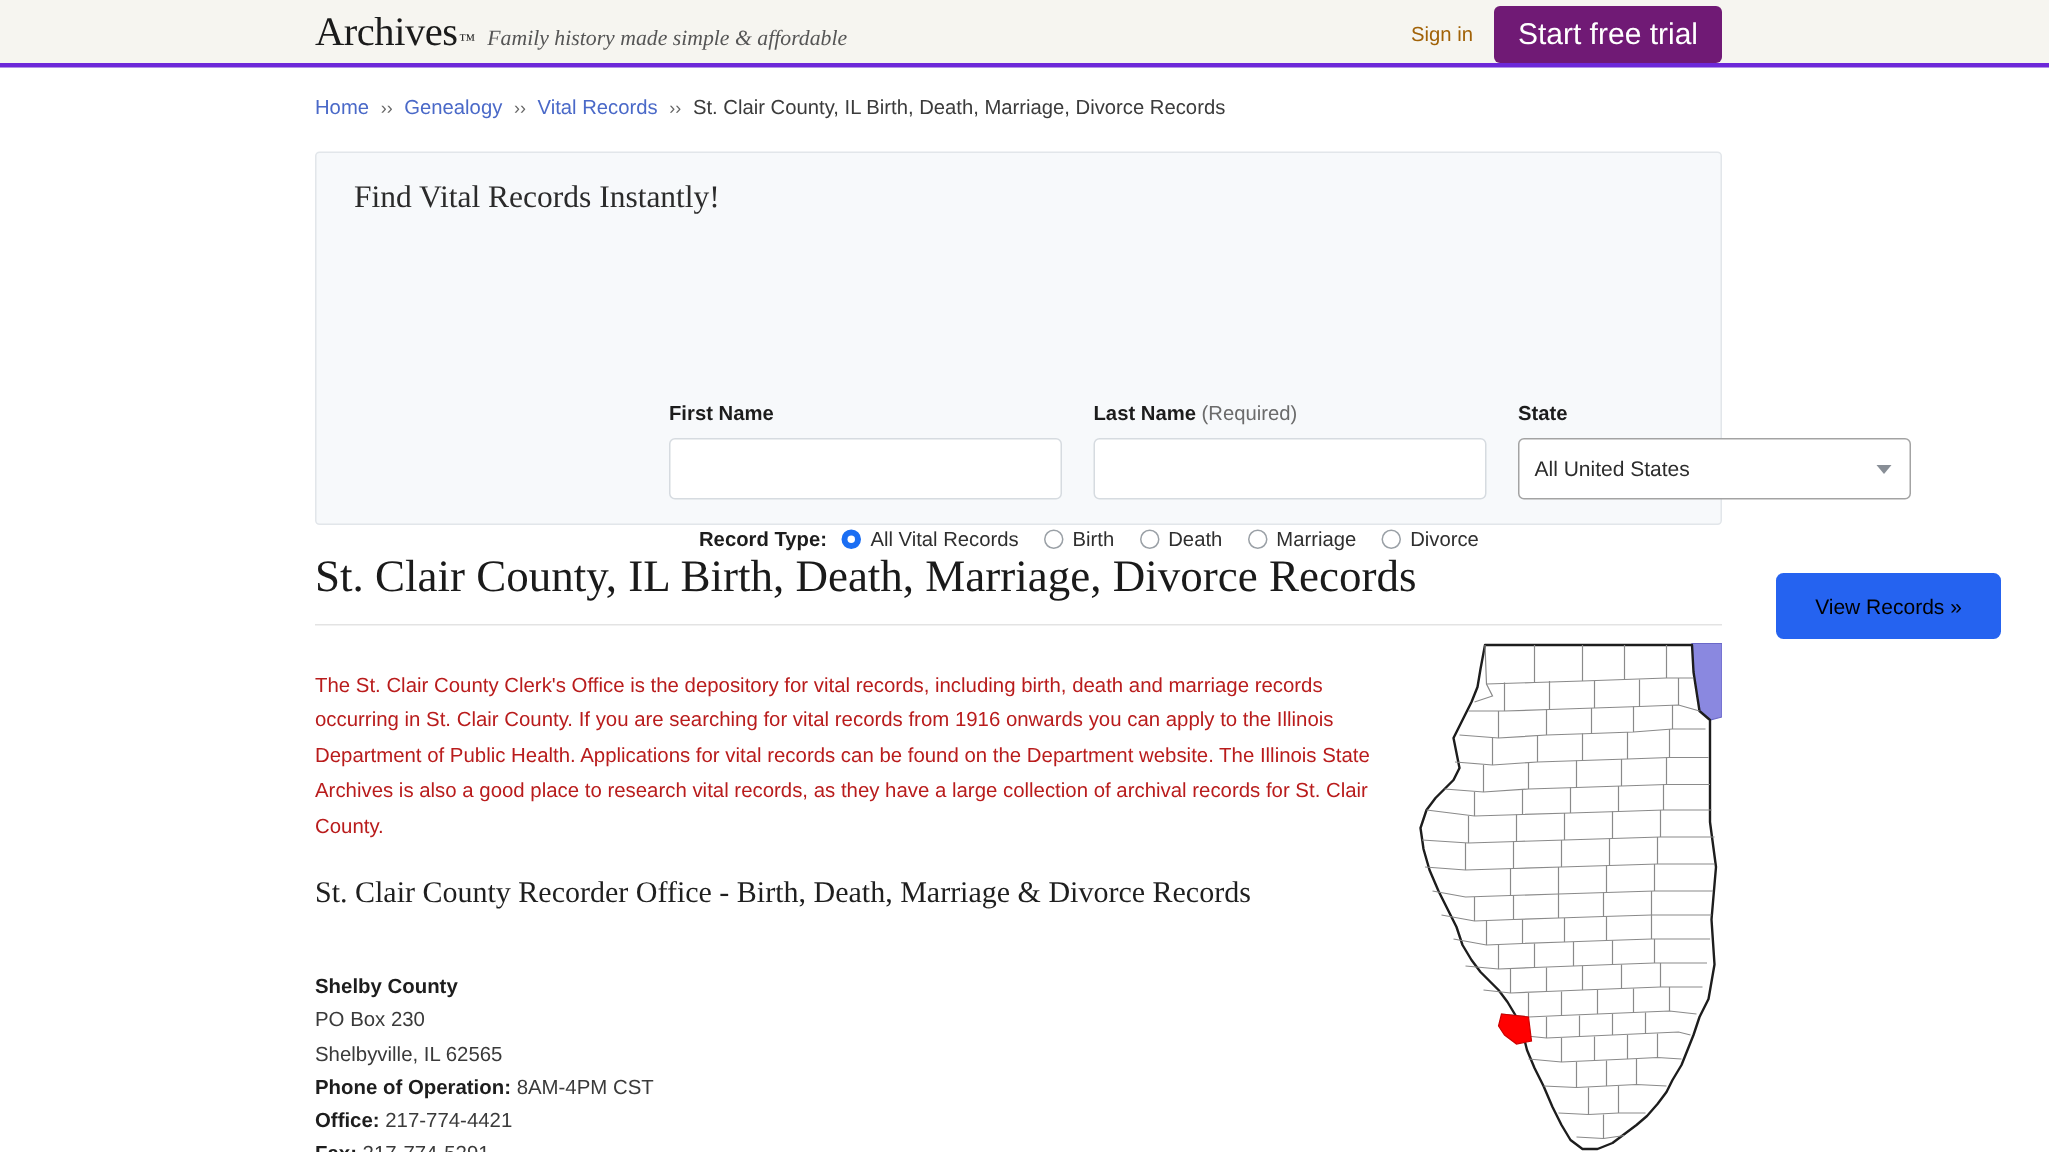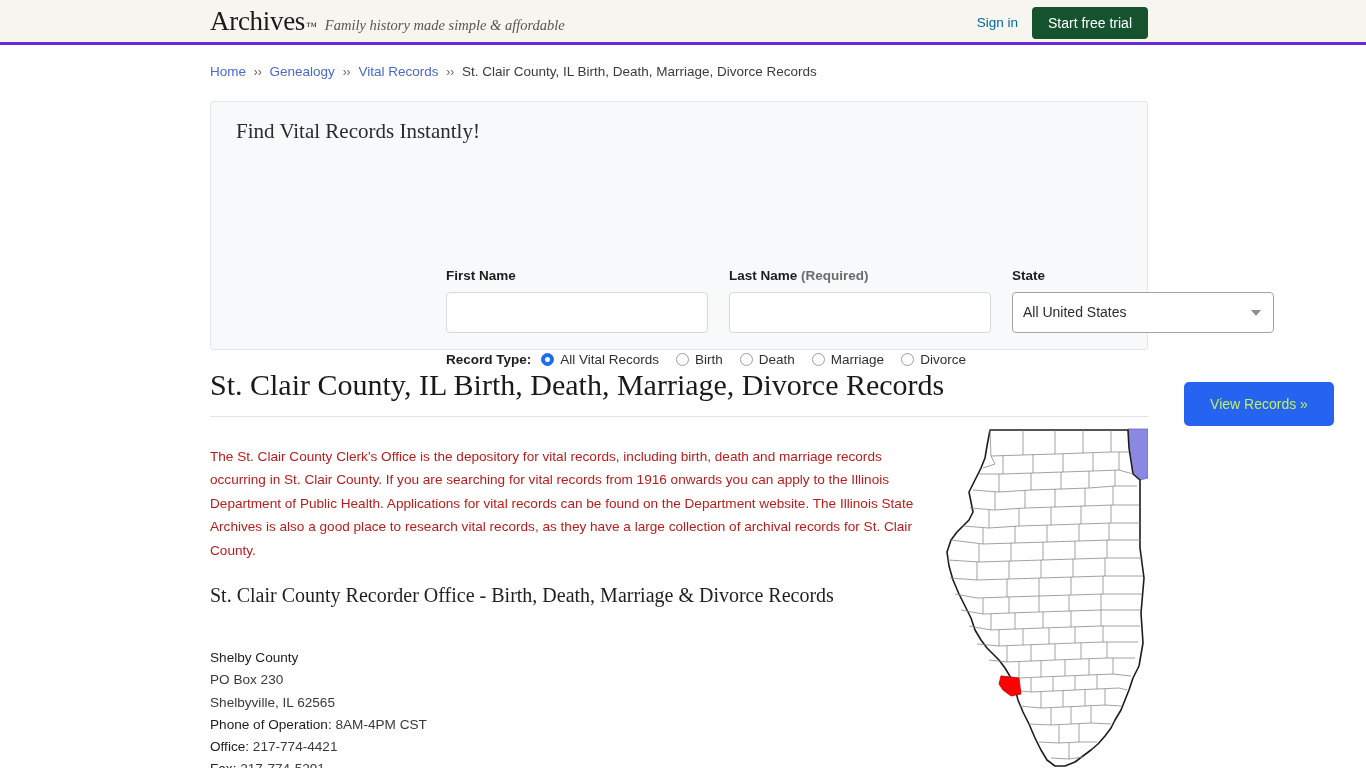--- a/index.html
+++ b/index.html
@@ -48,32 +48,32 @@
     color:#555555;
     margin-left:8px;
   }
   .header-right{
     position:absolute;
     right:218px; top:0;
     height:45px;
     display:flex; align-items:center; gap:14px;
   }
   .signin-link{
-    color:#0369a1;
+    color:#a16207;
     font-size:13.5px;
     text-decoration:none;
     cursor:pointer;
   }
   .trial-btn{
-    background:#14532d;
+    background:#701a75;
     color:#ffffff;
     border:none;
     border-radius:4px;
     font-family:"Liberation Sans", sans-serif;
-    font-size:14px;
+    font-size:20px;
     padding:9px 16px;
     cursor:pointer;
     line-height:1;
   }
 
   
   .breadcrumb{
     position:absolute;
     left:210px; top:64px;
     font-size:13.5px;
@@ -104,21 +104,21 @@
     position:absolute;
     left:25px; top:17px;
   }
   .field-label{
     position:absolute;
     font-size:13.5px;
     color:#1c1c1c;
     font-weight:bold;
   }
   .field-label .req{
-    font-weight:bold;
+    font-weight:normal;
     color:#6b6b6b;
     text-align:right;
   }
   .text-input{
     position:absolute;
     height:41px;
     background:#ffffff;
     border:1px solid #d6dbe0;
     border-radius:4px;
     font-family:"Liberation Sans", sans-serif;
@@ -151,21 +151,21 @@
   }
 
   
   .rt-row{
     position:absolute;
     left:235px; top:250px;
     display:flex; align-items:center;
     font-size:13.5px;
     white-space:nowrap;
   }
-  .rt-label{ font-weight:bold; color:#1c1c1c; margin-right:10px;}
+  .rt-label{ font-weight:bold; color:#1c1c1c; margin-right:10px;margin-left:20px;}
   .rt-opt{ display:flex; align-items:center; margin-right:17px; cursor:pointer;}
   .radio{
     width:13px;height:13px;border-radius:50%;
     border:1px solid #9aa0a6;
     background:#ffffff;
     display:inline-block;
     position:relative;
     margin-right:6px;
     flex:0 0 auto;
   }
@@ -181,21 +181,21 @@
     border-radius:50%;
     background:#ffffff;
   }
   .rt-text{ color:#2f2f2f; }
 
   .view-btn{
     position:absolute;
     left:973px; top:280px;
     width:150px; height:44px;
     background:#2563f0;
-    color:#bef264;
+    color:#000000;
     border:none;
     border-radius:5px;
     font-family:"Liberation Sans", sans-serif;
     font-size:14px;
     cursor:pointer;
   }
 
   
   .page-title{
     position:absolute;
@@ -230,21 +230,21 @@
     margin:0;
     white-space:nowrap;
   }
   .address-block{
     position:absolute;
     left:210px; top:647px;
     font-size:13.6px;
     line-height:22.3px;
     color:#3a3a3a;
   }
-  .address-block .lbl{ font-weight:normal; color:#1d1d1d; }
+  .address-block .lbl{ font-weight:bold; color:#1d1d1d; }
 
   
   .map-wrap{
     position:absolute;
     left:943px; top:428px;
     width:205px; height:340px;
     overflow:hidden;
   }
   .map-wrap svg{ display:block; }
 </style>

